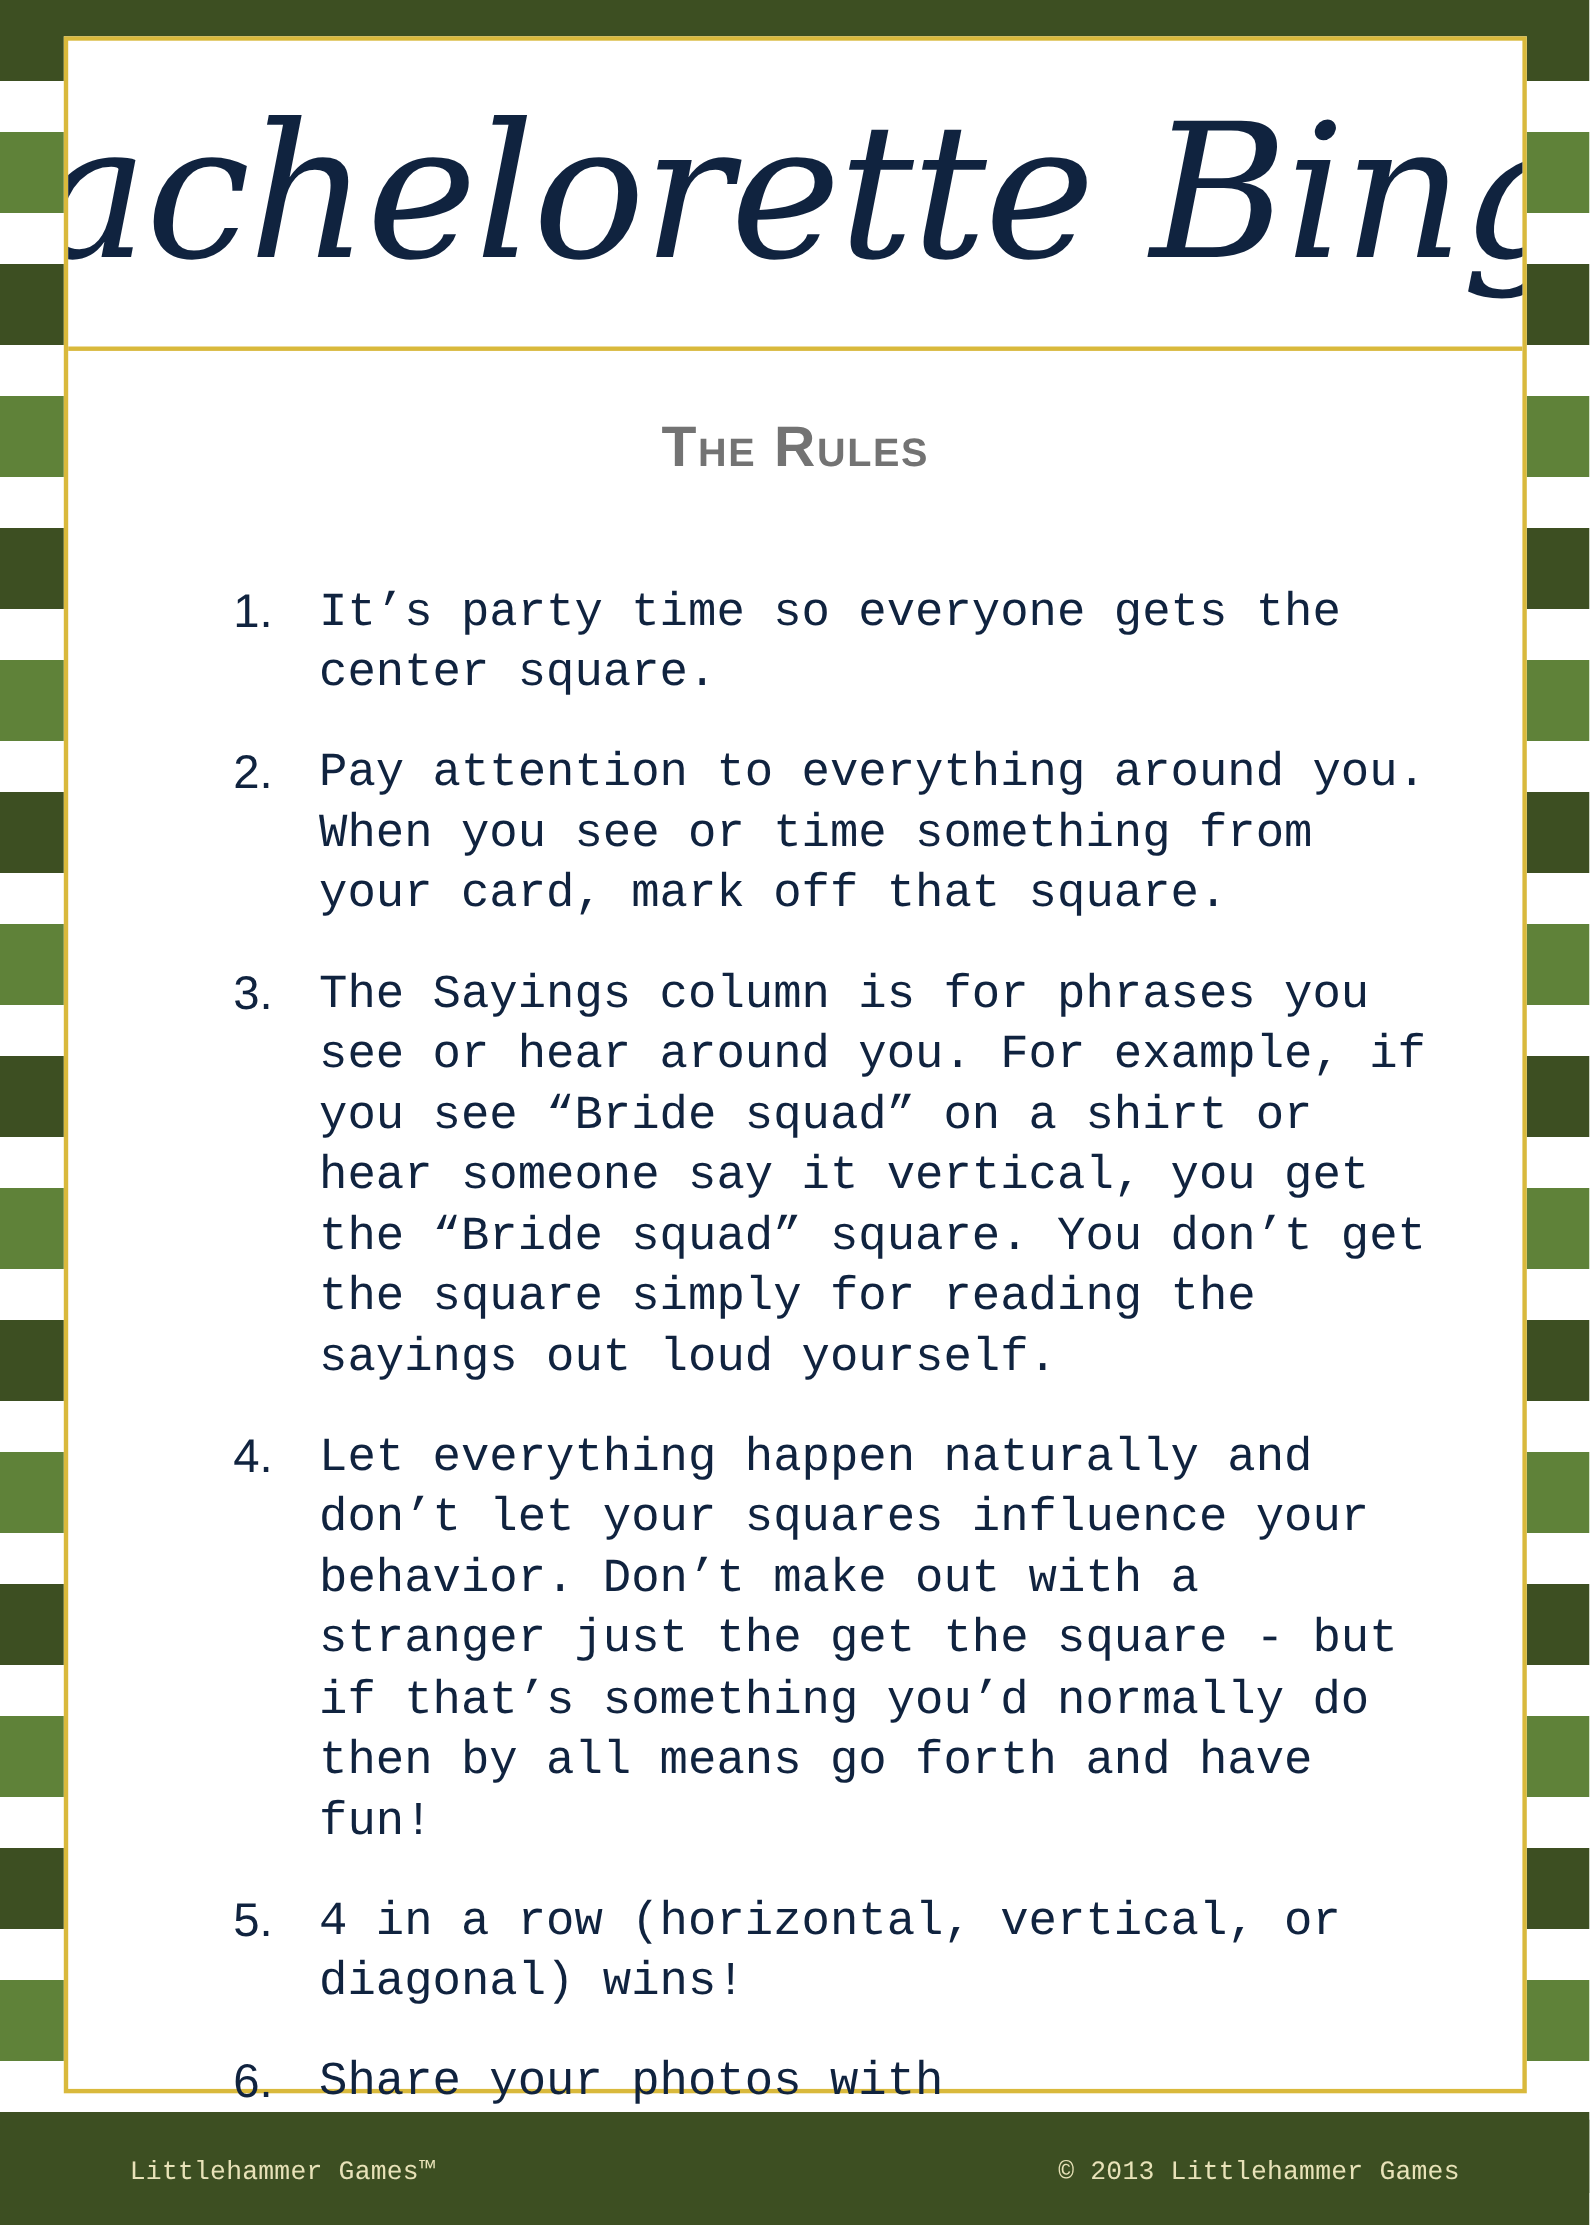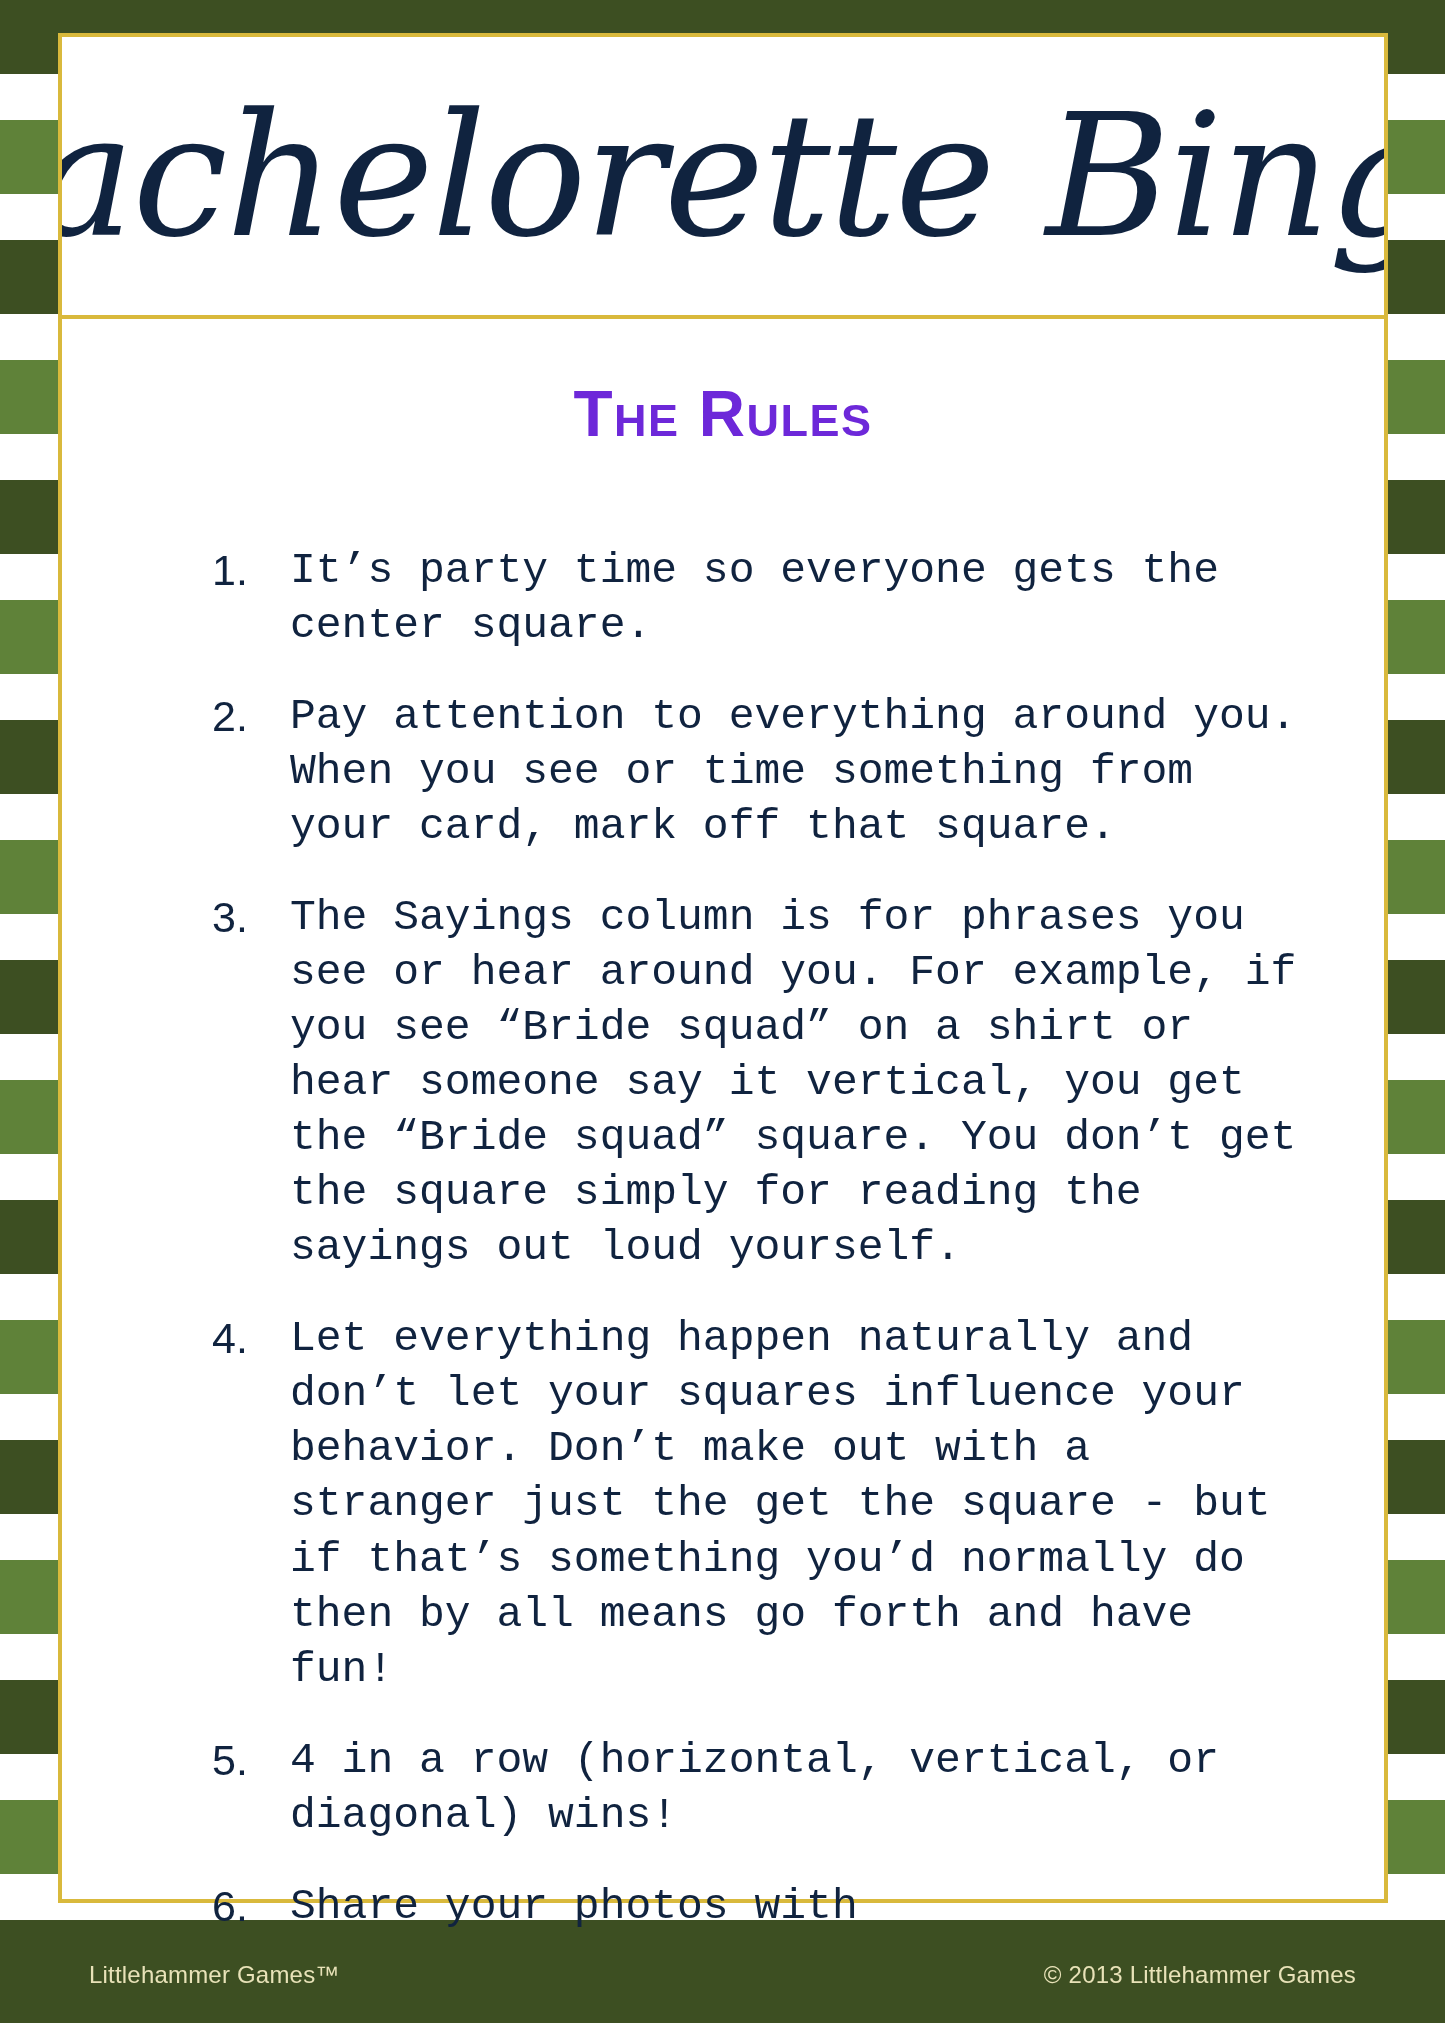--- a/index.html
+++ b/index.html
@@ -39,22 +39,23 @@
   .footer-band {
     position: absolute;
     left: 0;
     right: 0;
     bottom: 0;
     height: 96px;
     background: #3d4f22;
     display: flex;
     align-items: center;
     justify-content: space-between;
-    padding: 0 89px;
+    padding: 0 118px;
     box-sizing: border-box;
+    font-family: Liberation Mono, monospace;
   }
   .footer-text {
     color: #e8e2b8;
     font-size: 24px;
     letter-spacing: 0.2px;
     white-space: nowrap;
   }
 
   
   .card {
@@ -86,24 +87,24 @@
     font-style: italic;
     font-weight: 400;
     font-size: 170px;
     color: #10233f;
     letter-spacing: -2px;
     line-height: 1;
   }
 
   .rules-heading {
     text-align: center;
-    color: #6d28d9;
+    color: #737373;
     font-family: "Liberation Sans", sans-serif;
     font-weight: bold;
-    font-size: 64px;
+    font-size: 52px;
     letter-spacing: 1.5px;
     margin-top: 58px;
     font-variant: small-caps;
     text-transform: capitalize;
   }
 
   .rules-list {
     margin: 92px 0 0 0;
     padding: 0 66px 0 150px;
     list-style: none;

